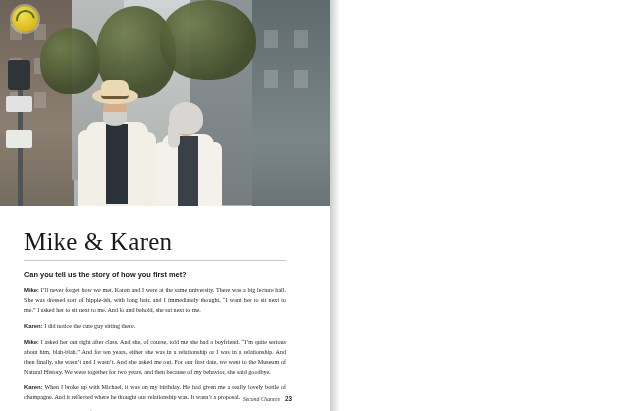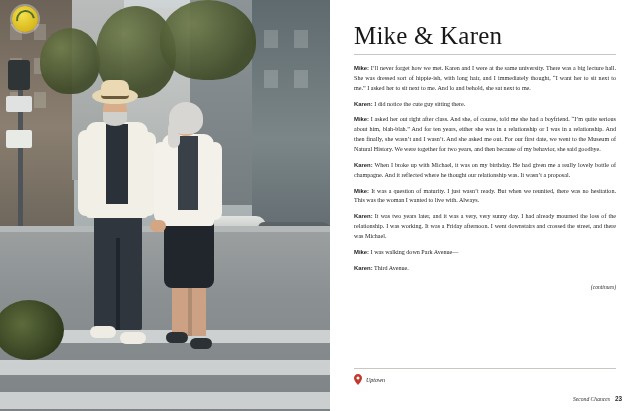--- a/index.html
+++ b/index.html
@@ -11,20 +11,21 @@
     width: 640px;
     height: 411px;
     overflow: hidden;
     font-family: "Liberation Serif", serif;
   }
   .spread {
     position: relative;
     width: 640px;
     height: 411px;
     display: flex;
+    flex-direction: column;
   }
 
   
   .photo-page {
     position: relative;
     width: 330px;
     height: 411px;
     overflow: hidden;
     background: #9aa0a2;
   }
@@ -402,20 +403,21 @@
   </div>
 
   <div class="gutter"></div>
 
   <div class="text-page">
     <div class="text-inner">
 
       <h1 class="title">Mike &amp; Karen</h1>
       <hr class="rule">
 
+      <div class="question">Can you tell us the story of how you first met?</div>
 
       <p class="para">
         <span class="spk">Mike:</span><span> I’ll never forget how we met. Karen and I were at the same university. There was a big lecture hall. She was dressed sort of hippie-ish, with long hair, and I immediately thought, “I want her to sit next to me.” I asked her to sit next to me. And lo and behold, she sat next to me.</span>
       </p>
       <p class="para">
         <span class="spk">Karen:</span><span> I did notice the cute guy sitting there.</span>
       </p>
       <p class="para">
         <span class="spk">Mike:</span><span> I asked her out right after class. And she, of course, told me she had a boyfriend. “I’m quite serious about him, blah-blah.” And for ten years, either she was in a relationship or I was in a relationship. And then finally, she wasn’t and I wasn’t. And she asked me out. For our first date, we went to the Museum of Natural History. We were together for two years, and then because of my behavior, she said goodbye.</span>
       </p>

